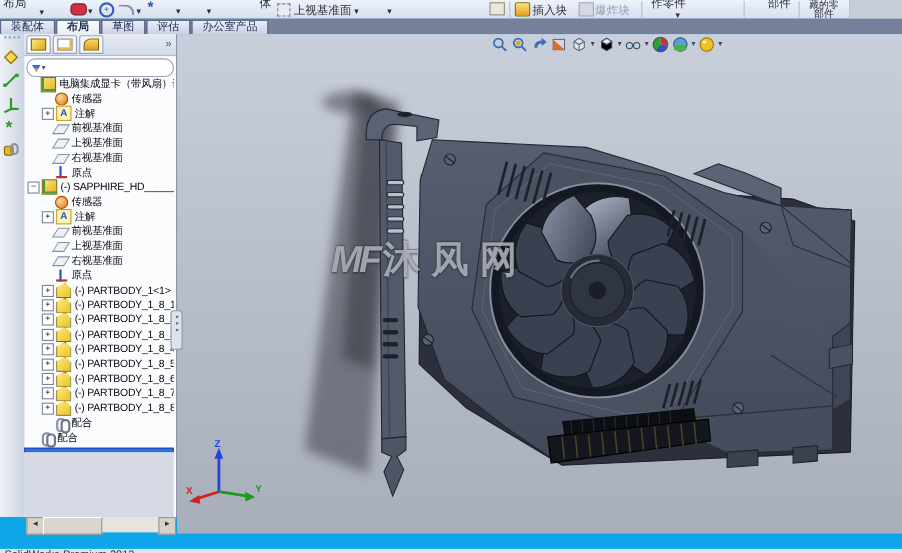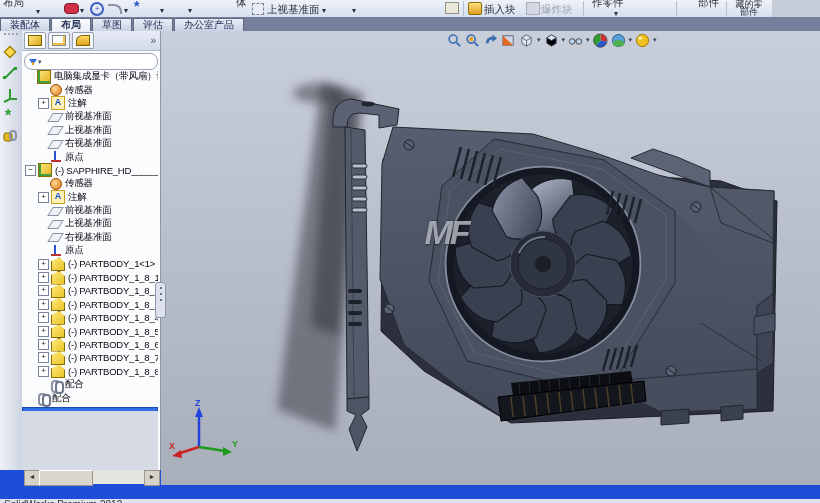--- a/index.html
+++ b/index.html
@@ -1,18 +1,18 @@
 <!DOCTYPE html>
 <html><head>
 <meta charset="utf-8">
 <style>
   html,body{margin:0;padding:0;}
   #app{position:relative;width:820px;height:503px;overflow:hidden;
        font-family:"Liberation Sans","DejaVu Sans",sans-serif;font-size:11px;
-       background:#1d4ed8;user-select:none;}
+       background:#0ea5e9;user-select:none;}
   
   .ribbon{position:absolute;left:0;top:0;width:772px;height:17px;overflow:hidden;
           background:linear-gradient(#eef2f9,#d7dfee);border-bottom:1px solid #aab3c6;border-right:1px solid #9aa3b6;}
   .ribbon span{position:absolute;white-space:nowrap;color:#2b2f3a;}
   .rtxt{font-size:10.5px;top:3px;}
   .rcut{top:-4px;}
   .dd{font-size:8px;color:#555e70;top:5px;}
   .ric{position:absolute;display:inline-block;}
   .sep{position:absolute;top:1px;width:1px;height:15px;background:#b6bdcc;}
   .grayed{color:#9aa1b0 !important;}
@@ -85,21 +85,21 @@
             background:linear-gradient(180deg,#c9cedb 0%,#b9bfcb 45%,#a9aebb 100%);overflow:hidden;}
   .model{position:absolute;left:0;top:0;}
   
   .headsup{position:absolute;left:285px;top:1px;height:16px;display:flex;align-items:center;gap:1px;}
   .hbtn{width:17px;height:16px;display:inline-flex;align-items:center;justify-content:center;}
   .hbtn svg{width:15px;height:15px;}
   .hdd{font-size:7px;color:#3a4255;margin:0 1px;}
   
   .watermark{position:absolute;left:140px;top:182px;width:290px;text-align:center;pointer-events:none;
              color:rgba(222,226,234,0.66);text-shadow:0 1px 2px rgba(30,34,46,0.75),0 -1px 1px rgba(30,34,46,0.4);}
-  .wm-row{display:flex;align-items:center;justify-content:center;gap:4px;}
+  .wm-row{display:flex;align-items:center;gap:4px;}
   .wm-logo{font-size:34px;font-weight:bold;font-style:italic;letter-spacing:-3px;}
   .wm-title{font-size:34px;font-weight:bold;letter-spacing:10px;}
   .wm-url{font-size:15px;font-weight:bold;letter-spacing:2px;margin-top:-2px;}
   
   .hscroll{position:absolute;left:24px;top:470px;width:136px;height:14px;background:#e6e4df;}
   .sbtn{position:absolute;top:0;width:14px;height:14px;background:#d6d2ca;border:1px solid #9a968e;
         font-size:7px;line-height:12px;text-align:center;color:#333;}
   .sthumb{position:absolute;left:15px;top:0;width:52px;height:14px;background:#dad6ce;
           border:1px solid #9a968e;border-top-color:#fff;border-left-color:#fff;}
   .bottom-tabs{position:absolute;left:0;top:485px;width:820px;height:14px;background:#a6adbf;
@@ -367,20 +367,21 @@
             <circle cx="8" cy="8" r="6.5" fill="#f0c020" stroke="#9a7400"></circle>
             <ellipse cx="5.8" cy="5.5" rx="2.3" ry="1.5" fill="#fcf0b0"></ellipse>
           </svg>
         </span>
         <span class="hdd">▾</span>
       </div>
 
     <div class="watermark">
       <div class="wm-row">
         <span class="wm-logo">MF</span>
+        <span class="wm-title">沐风网</span>
       </div>
     </div>
 
     <svg style="position:absolute;left:8px;top:366px" width="70" height="70" viewBox="0 0 70 70">
       <line x1="30" y1="50" x2="30" y2="18" stroke="#2244dd" stroke-width="2.5"></line>
       <path d="M30,10 L26,20 L34,20 Z" fill="#2244dd"></path>
       <text id="triad-z" x="26" y="9" font-size="9" font-weight="bold" fill="#2244dd">Z</text>
       <line x1="30" y1="50" x2="8" y2="57" stroke="#cc2222" stroke-width="2.5"></line>
       <path d="M3,59 L12,53 L13,61 Z" fill="#cc2222"></path>
       <text id="triad-x" x="0" y="52" font-size="9" font-weight="bold" fill="#cc2222">X</text>

